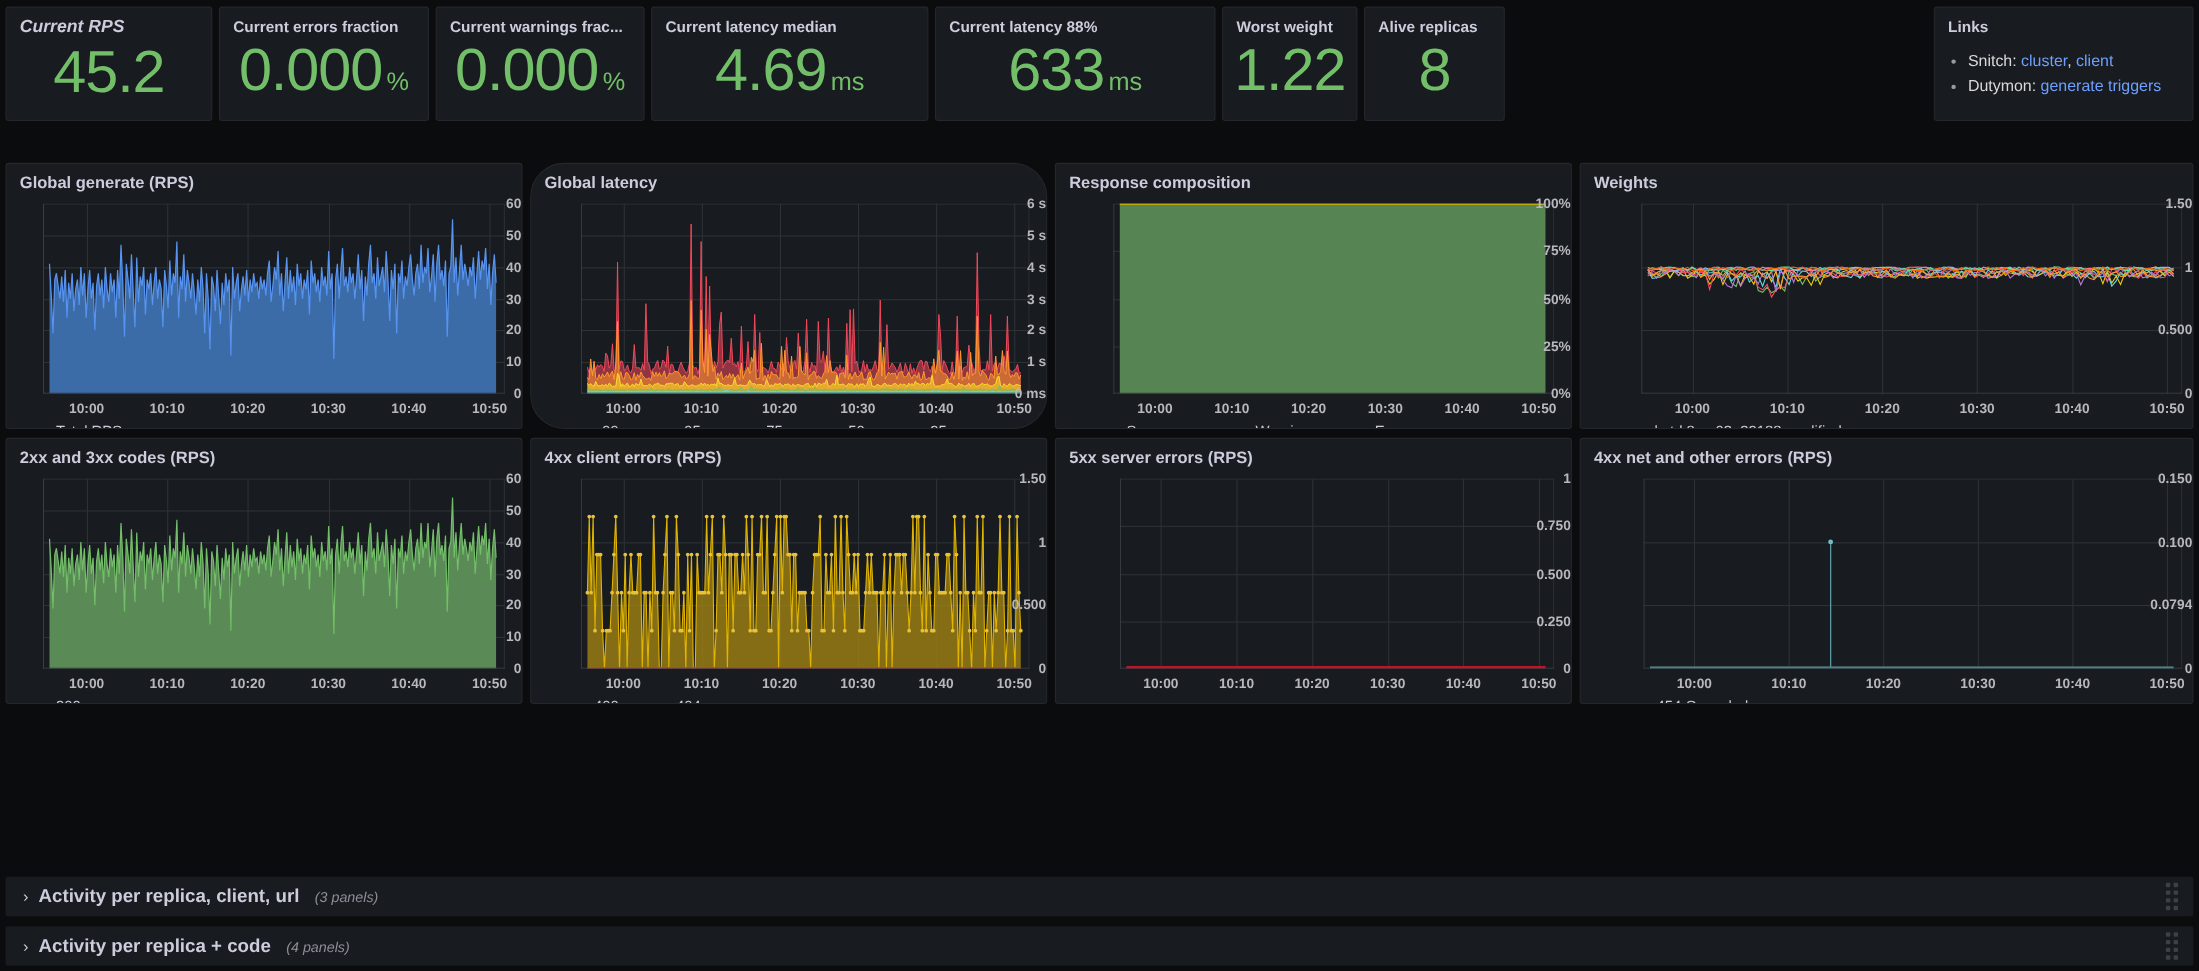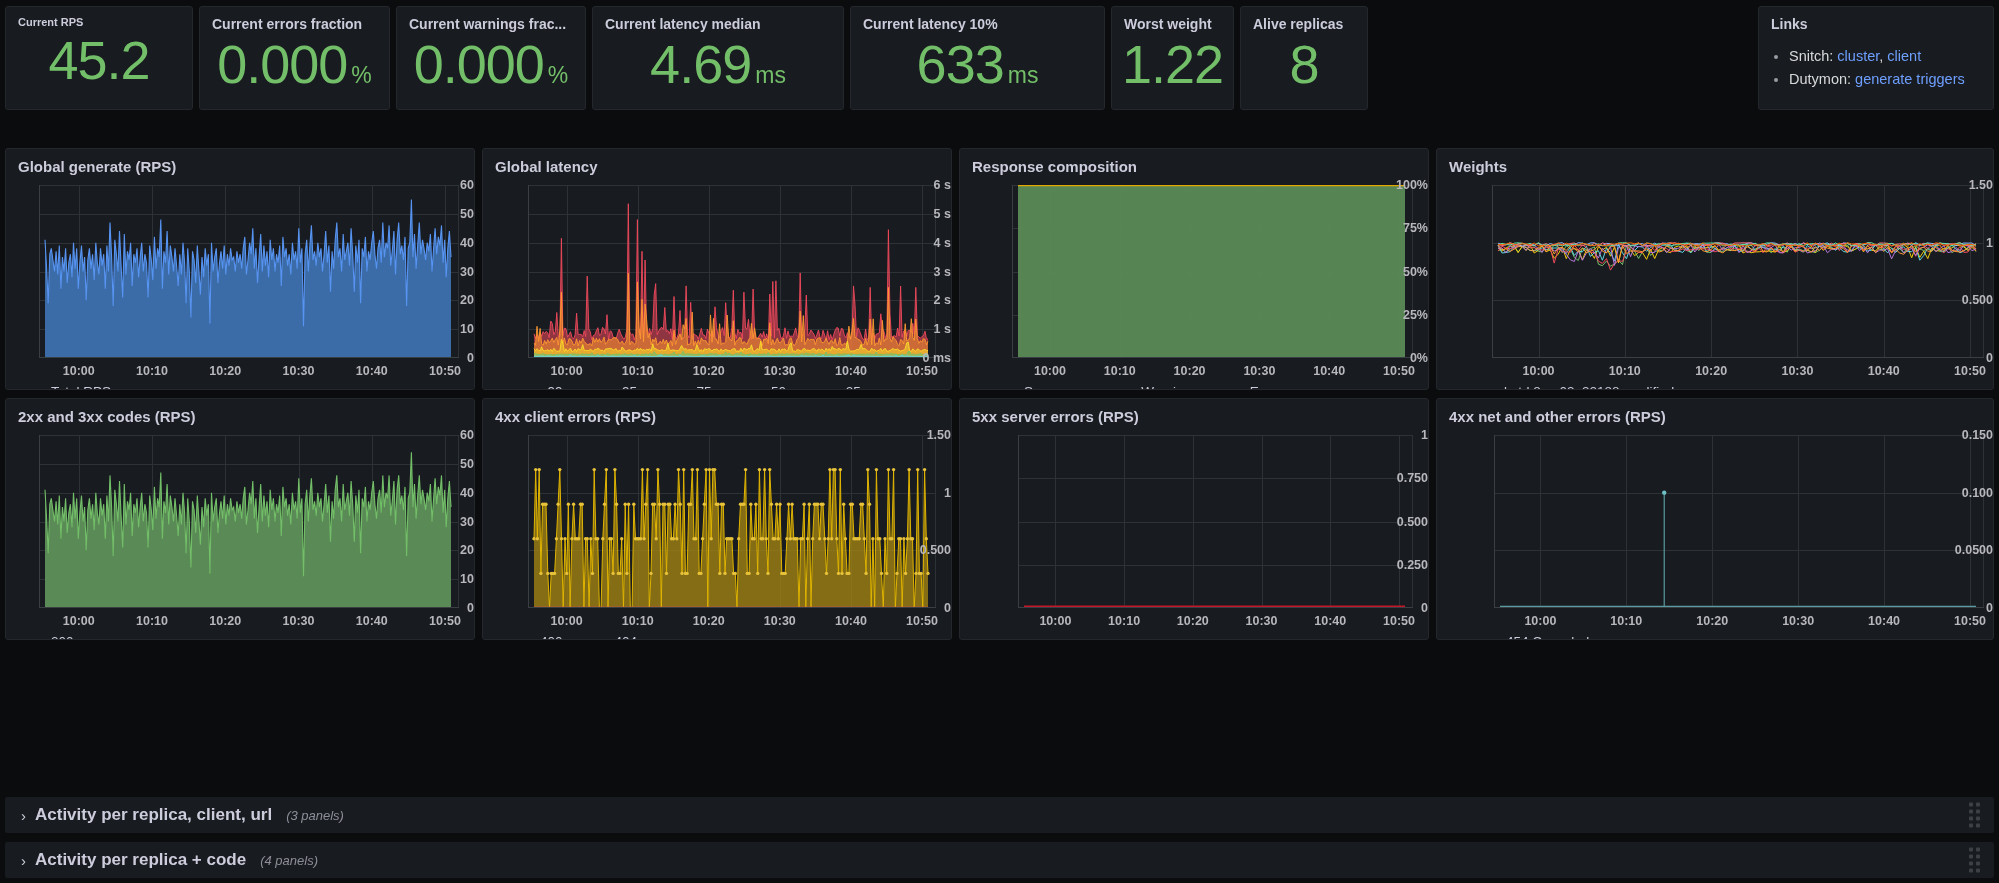--- a/index.html
+++ b/index.html
@@ -154,21 +154,21 @@
     gap: 3px;
   }
   .drag-dots i { display:block; width:4px; height:4px; background:#3d4146; border-radius:1px; }
   svg { display: block; }
 </style>
 </head>
 <body>
 
 <div class="dash">
     <div class="panel stat" style="left: 5px; top: 6px; width: 188px; height: 104px;">
-      <div class="panel-title" style="font-size: 11px;">Current RPS</div>
+      <div class="panel-title" style="font-size: 16px; font-style: italic;">Current RPS</div>
       <div class="stat-value">
         <span class="big" style="color: rgb(115, 191, 105);">45.2</span>
       </div>
     </div>
     <div class="panel stat" style="left: 199px; top: 6px; width: 191px; height: 104px;">
       <div class="panel-title" style="font-size: 14px;">Current errors fraction</div>
       <div class="stat-value">
         <span class="big" style="color: rgb(115, 191, 105);">0.000</span>
         <span class="unit" style="color: rgb(115, 191, 105);">%</span>
       </div>
@@ -181,21 +181,21 @@
       </div>
     </div>
     <div class="panel stat" style="left: 592px; top: 6px; width: 252px; height: 104px;">
       <div class="panel-title" style="font-size: 14px;">Current latency median</div>
       <div class="stat-value">
         <span class="big" style="color: rgb(115, 191, 105);">4.69</span>
         <span class="unit" style="color: rgb(115, 191, 105);">ms</span>
       </div>
     </div>
     <div class="panel stat" style="left: 850px; top: 6px; width: 255px; height: 104px;">
-      <div class="panel-title" style="font-size: 14px;">Current latency 10%</div>
+      <div class="panel-title" style="font-size: 14px;">Current latency 88%</div>
       <div class="stat-value">
         <span class="big" style="color: rgb(115, 191, 105);">633</span>
         <span class="unit" style="color: rgb(115, 191, 105);">ms</span>
       </div>
     </div>
     <div class="panel stat" style="left: 1111px; top: 6px; width: 123px; height: 104px;">
       <div class="panel-title" style="font-size: 14px;">Worst weight</div>
       <div class="stat-value">
         <span class="big" style="color: rgb(115, 191, 105);">1.22</span>
       </div>
@@ -249,21 +249,21 @@
       <div class="xtick" style="left: 292.502px; top: 215px;">10:30</div>
       <div class="xtick" style="left: 365.751px; top: 215px;">10:40</div>
       <div class="xtick" style="left: 439px; top: 215px;">10:50</div>
       <div class="legend" style="left: 21px; top: 235px; right: 6px;">
         <div class="leg-item">
           <span class="leg-swatch" style="background: rgb(87, 148, 242);"></span>
           <span class="leg-label">Total RPS</span>
         </div>
       </div>
     </div>
-    <div class="panel" style="left: 482px; top: 148px; width: 470px; height: 242px;">
+    <div class="panel" style="left: 482px; top: 148px; width: 470px; height: 242px; border-radius: 31px;">
       <div class="panel-title">Global latency</div>
       <div class="plot" style="left: 45px; top: 36px; width: 408px; height: 173px;">
         <div class="grid-line-h" style="top: 144px;"></div>
         <div class="grid-line-h" style="top: 115px;"></div>
         <div class="grid-line-h" style="top: 87px;"></div>
         <div class="grid-line-h" style="top: 58px;"></div>
         <div class="grid-line-h" style="top: 29px;"></div>
         <div class="grid-line-h" style="top: 0px;"></div>
         <div class="grid-line-v" style="left: 39px;"></div>
         <div class="grid-line-v" style="left: 110px;"></div>
@@ -753,21 +753,21 @@
         <div class="grid-line-v" style="left: 489px;"></div>
         <svg width="490" height="173" viewBox="0 0 490 173" style="position: absolute; left: 0px; top: 0px;">
           <path d="M6 172 L482 172" fill="none" stroke="#5a9aa0" stroke-width="2.4"></path>
           <path d="M170.22 172 L170.22 57.66666666666666" fill="none" stroke="#5a9aa0" stroke-width="1.2"></path>
           <circle cx="170.22" cy="57.66666666666666" r="2.2" fill="#6fc0c6"></circle>
         </svg>
         <div class="axis-line-x"></div>
         <div class="axis-line-y"></div>
       </div>
       <div class="ytick" style="top: 209px; width: 51px;">0</div>
-      <div class="ytick" style="top: 151.333px; width: 51px;">0.0500</div>
+      <div class="ytick" style="top: 151.333px; width: 51px;">0.0794</div>
       <div class="ytick" style="top: 93.6667px; width: 51px;">0.100</div>
       <div class="ytick" style="top: 36px; width: 51px;">0.150</div>
       <div class="xtick" style="left: 103.382px; top: 215px;">10:00</div>
       <div class="xtick" style="left: 189.305px; top: 215px;">10:10</div>
       <div class="xtick" style="left: 275.229px; top: 215px;">10:20</div>
       <div class="xtick" style="left: 361.153px; top: 215px;">10:30</div>
       <div class="xtick" style="left: 447.076px; top: 215px;">10:40</div>
       <div class="xtick" style="left: 533px; top: 215px;">10:50</div>
       <div class="legend" style="left: 45px; top: 235px; right: 6px;">
         <div class="leg-item">

